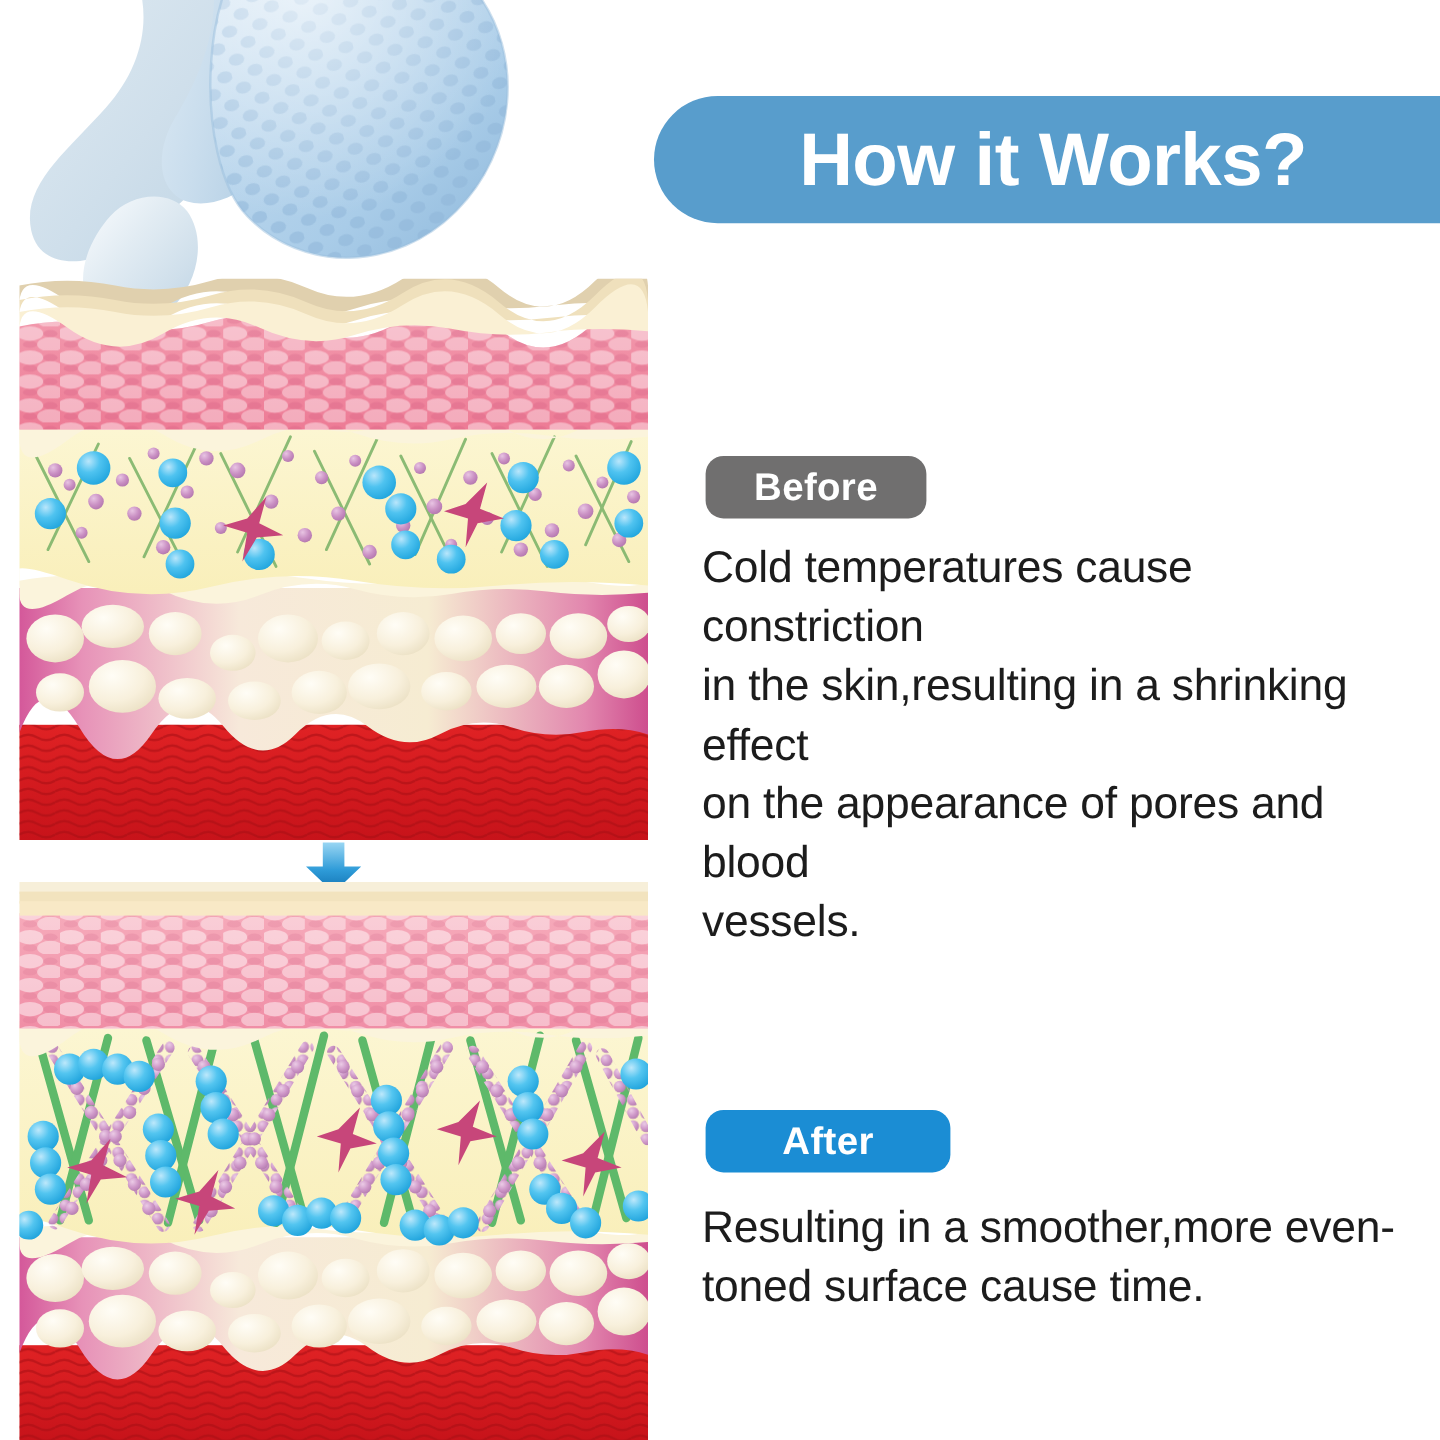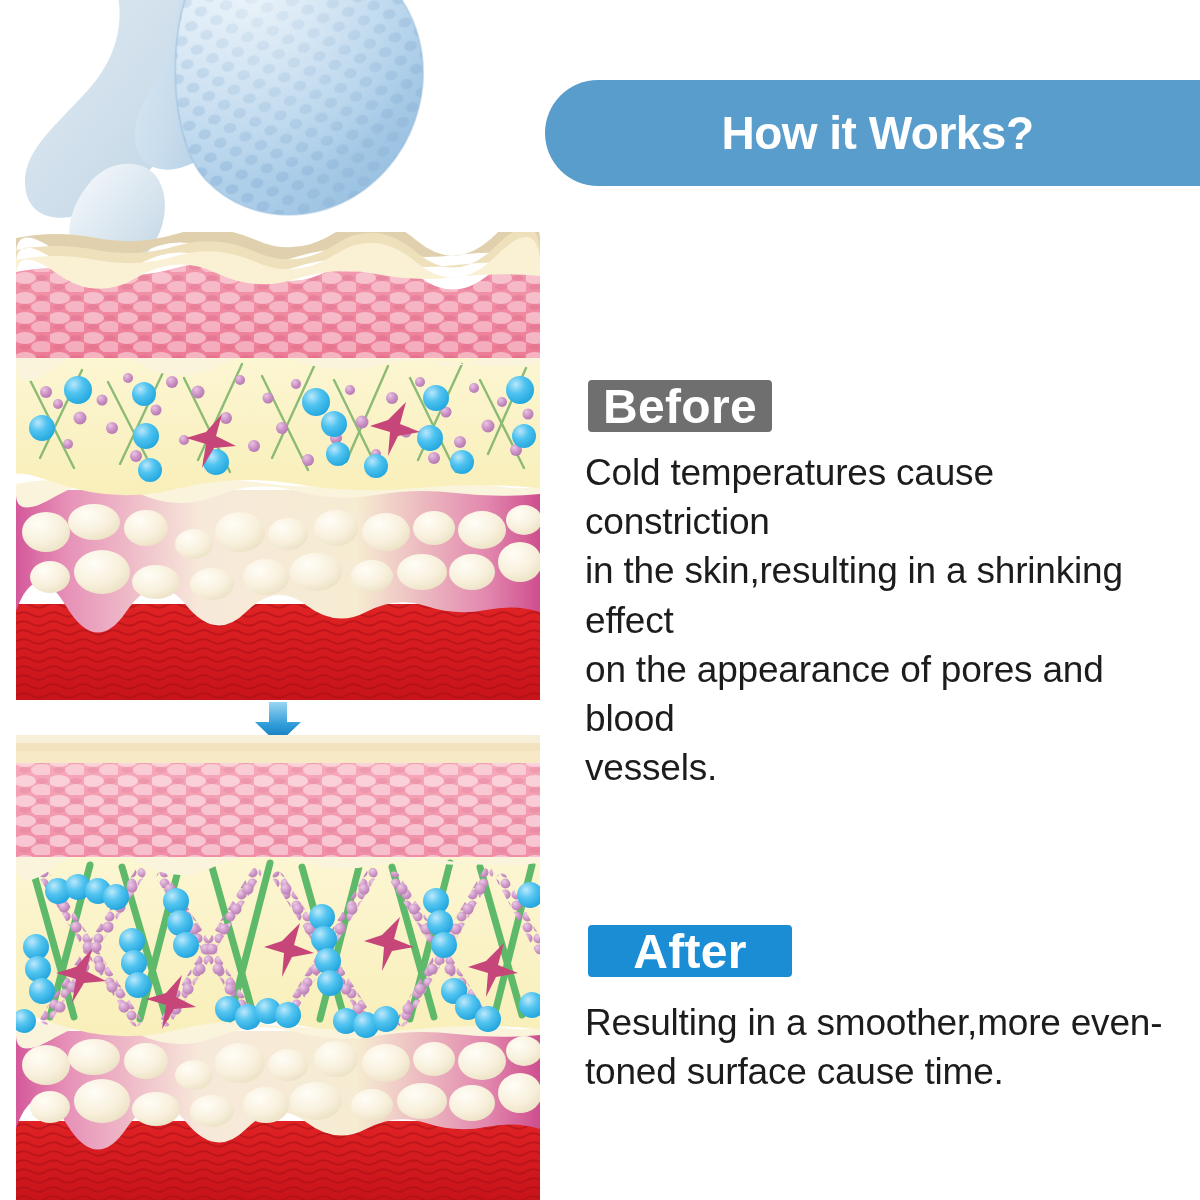--- a/index.html
+++ b/index.html
@@ -12,29 +12,29 @@
   }
 
   
   .banner{
     position:absolute; left:545px; top:80px; width:655px; height:106px;
     background:#589DCC;
     border-radius:53px 0 0 53px;
     display:flex; align-items:center; justify-content:center;
   }
   .banner-title{
-    color:#ffffff; font-size:46px; font-weight:bold; letter-spacing:-0.5px;
+    color:#ffffff; font-size:62px; font-weight:bold; letter-spacing:-0.5px;
     white-space:nowrap; padding-left:10px;
   }
 
   
   .badge{
     position:absolute; display:inline-flex; align-items:center; justify-content:center;
-    color:#fff; font-weight:bold; border-radius:4px;
-    font-size:48px; letter-spacing:0.3px;
+    color:#fff; font-weight:bold; border-radius:15px;
+    font-size:32px; letter-spacing:0.3px;
   }
   .badge-before{ left:588px; top:380px; width:184px; height:52px; background:#706F6F; }
   .badge-after { left:588px; top:925px; width:204px; height:52px; background:#1B8DD4; }
 
   .body-text{
     position:absolute; color:#1c1c1c; font-size:37px; line-height:1.33;
     letter-spacing:-0.2px; white-space:pre-line;
   }
   .text-before{ left:585px; top:448px; width:600px; }
   .text-after { left:585px; top:998px; width:600px; }

